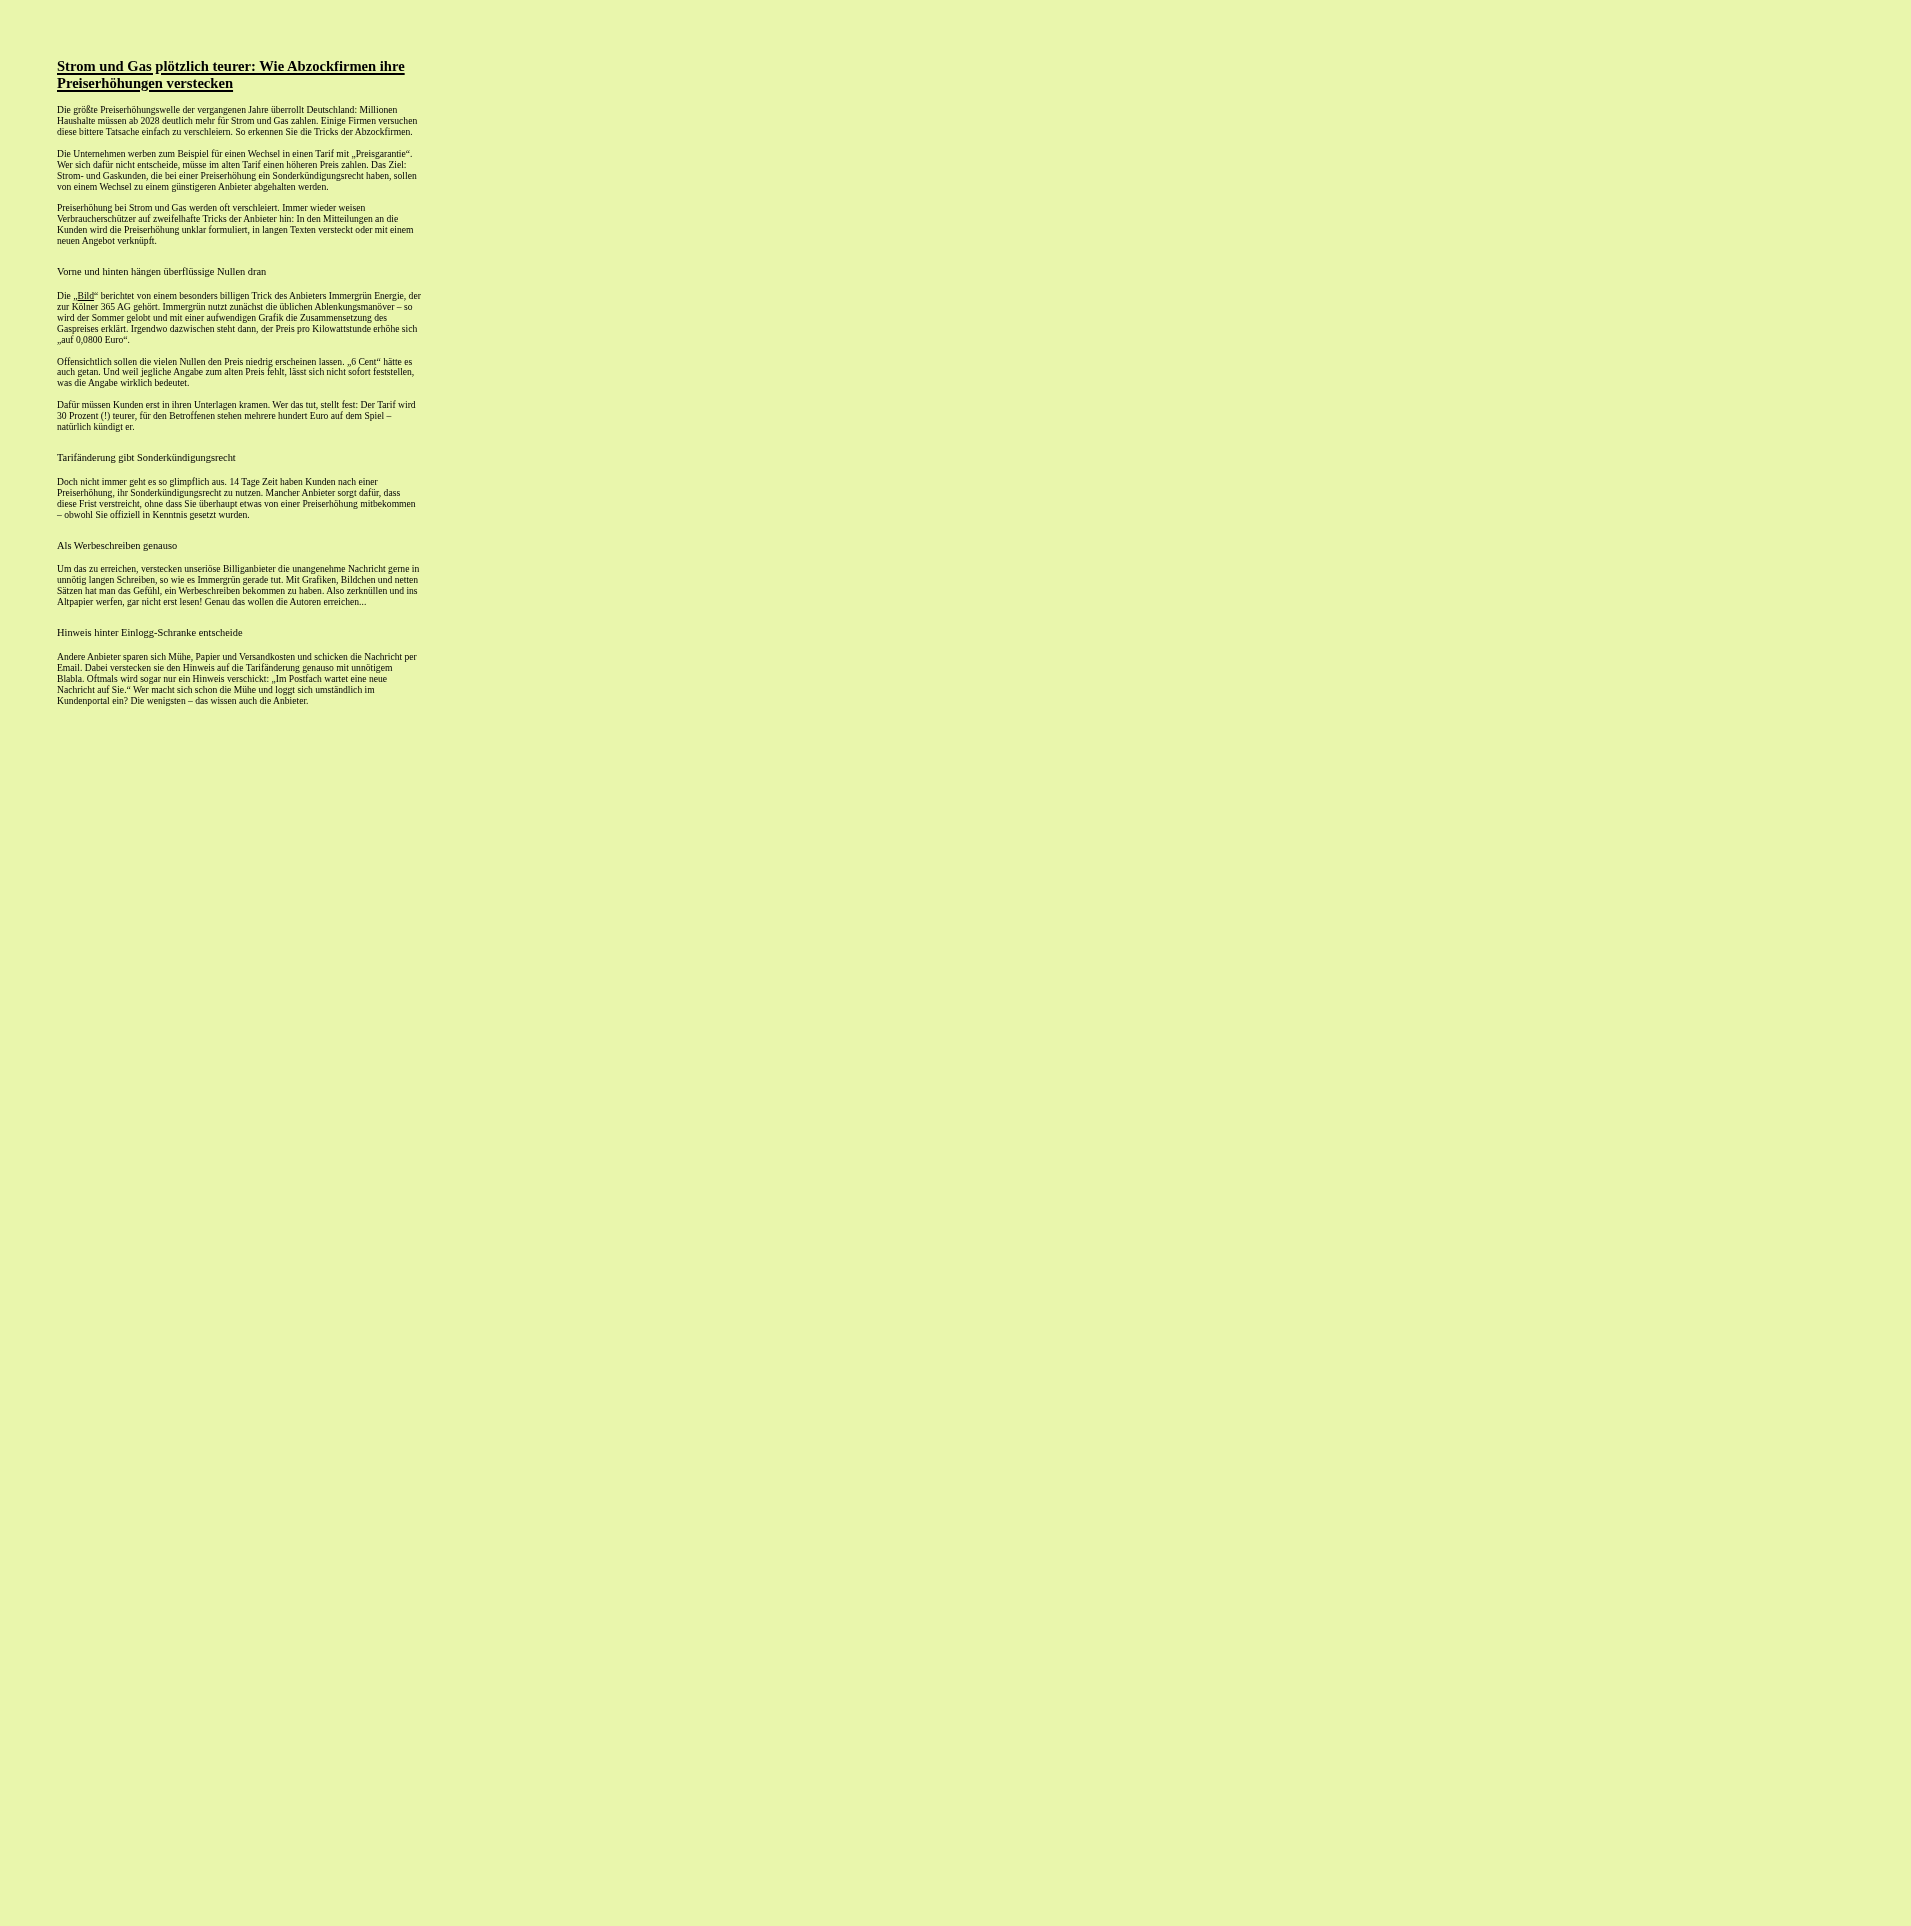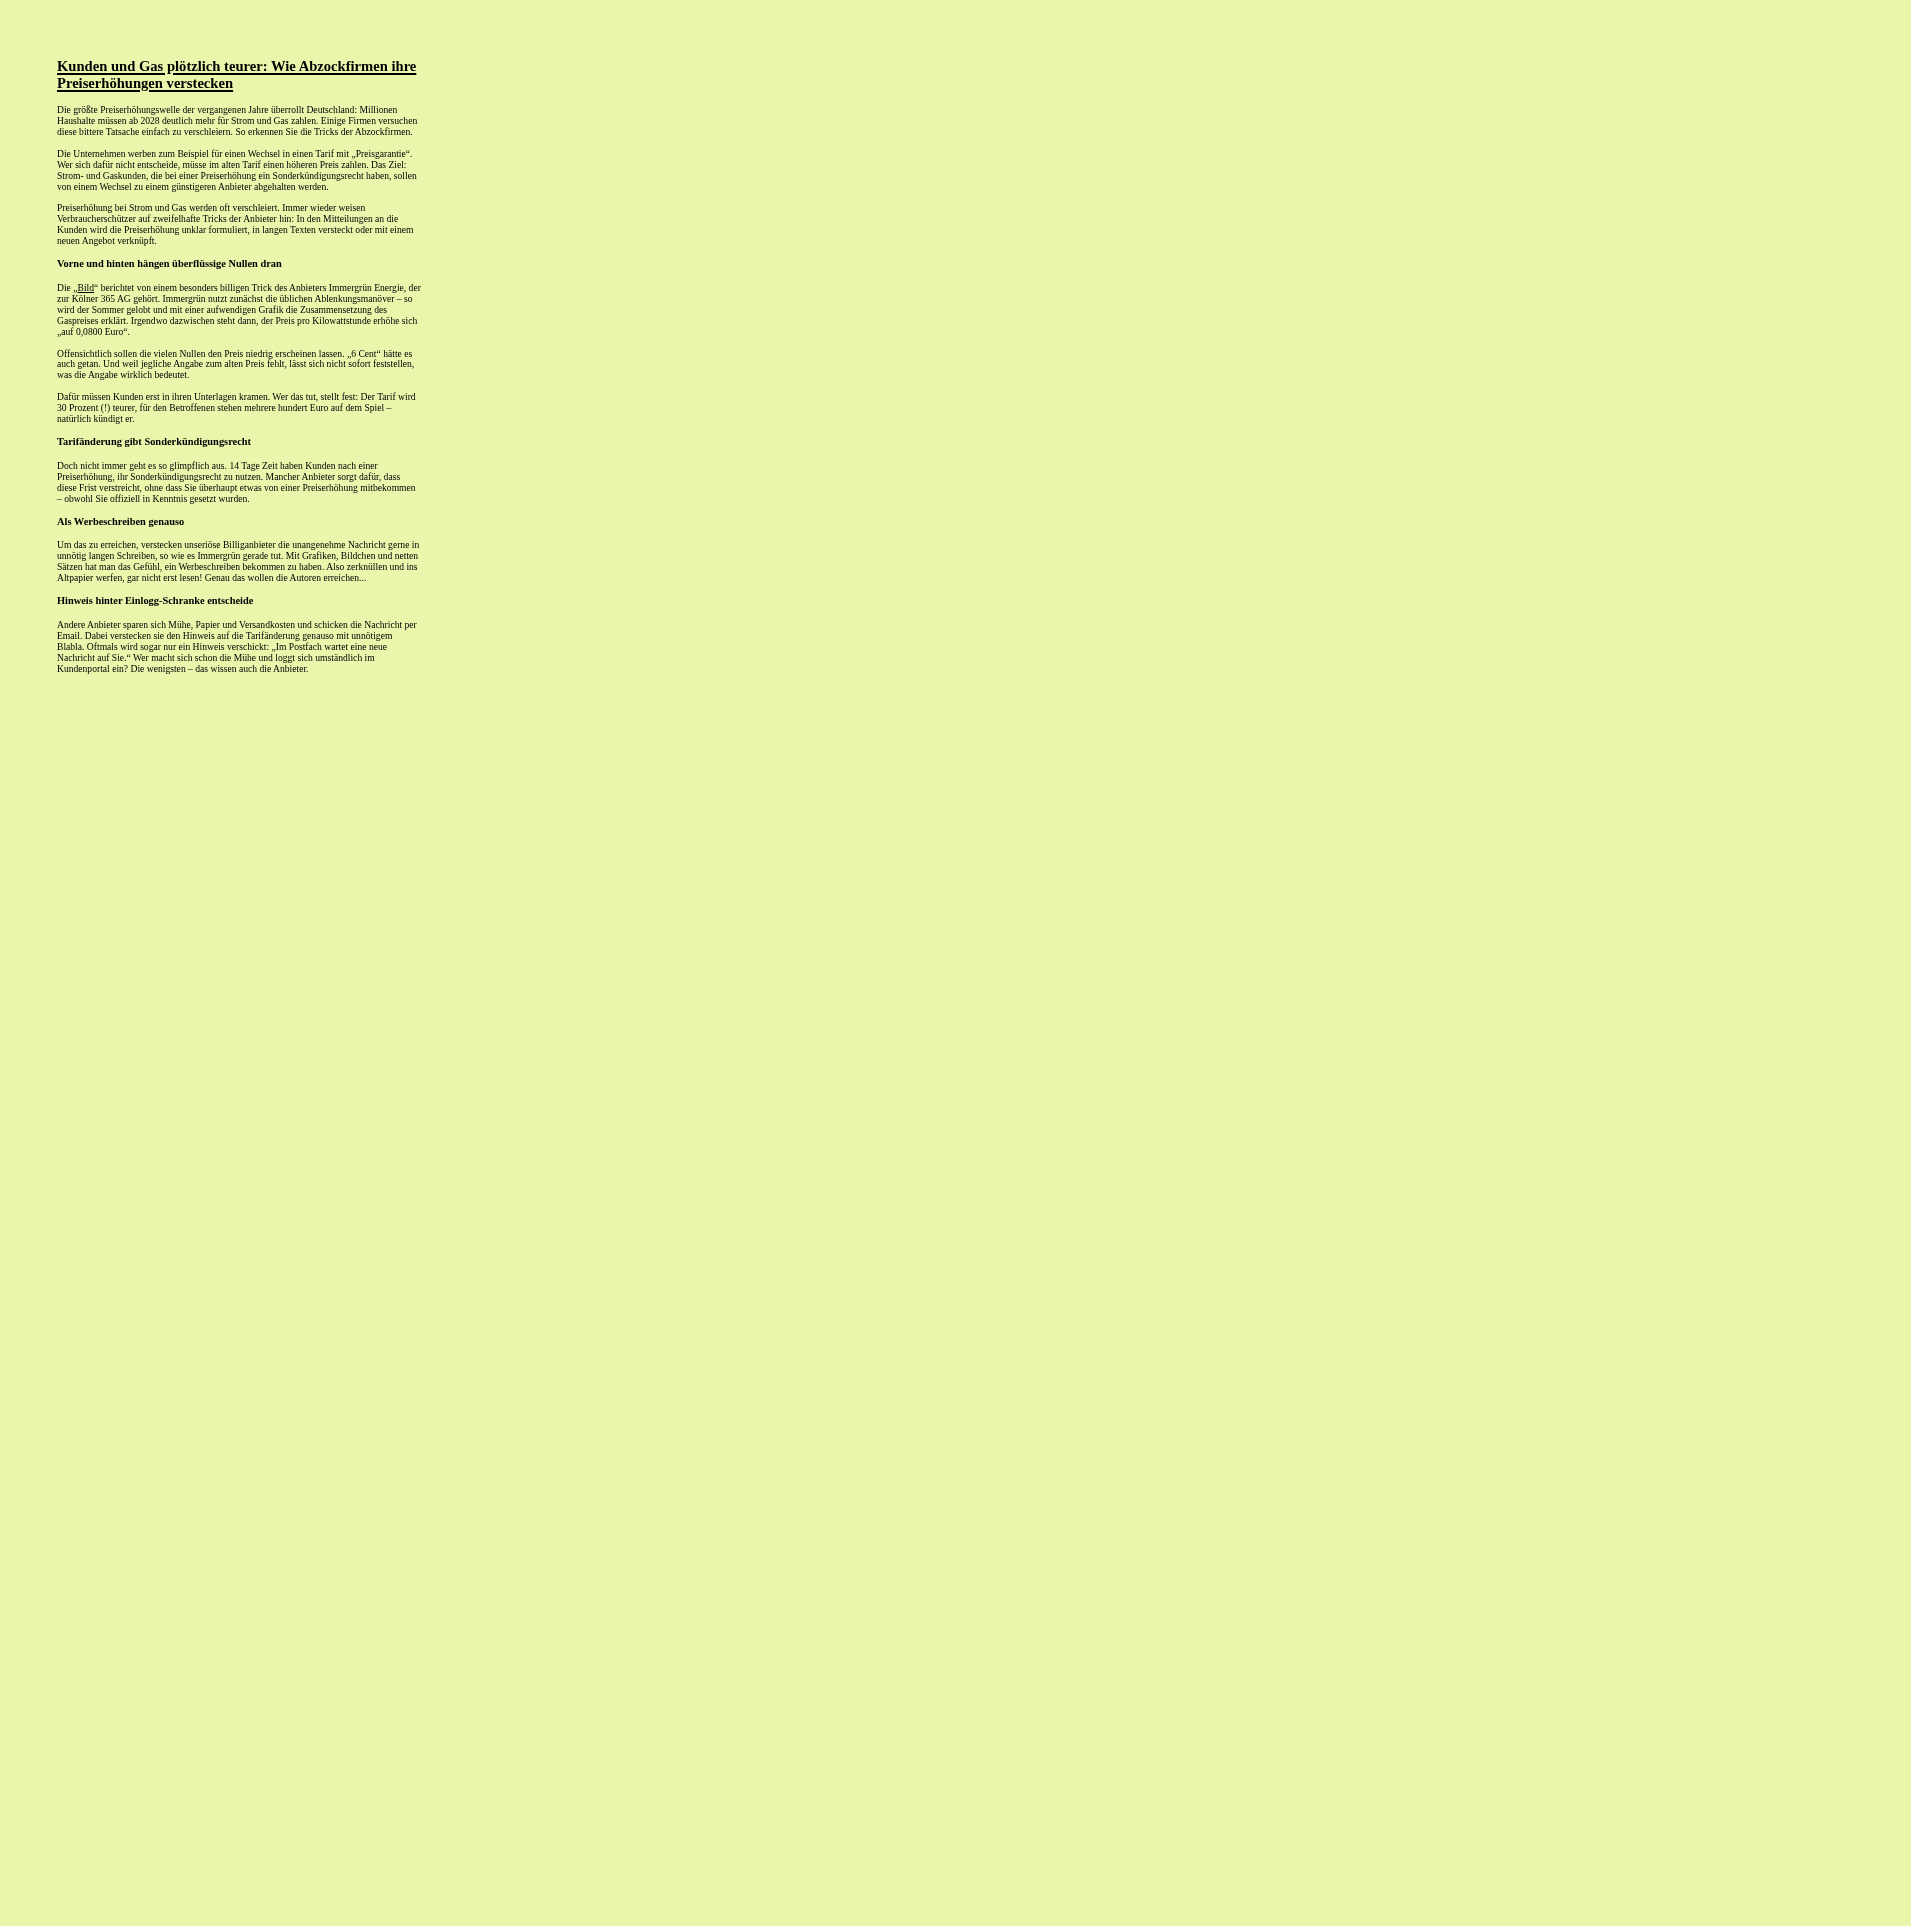--- a/index.html
+++ b/index.html
@@ -29,38 +29,38 @@
     text-underline-offset: 2.3px;
     max-width: 370px;
   }
   .doc-p {
     margin: 0 0 10.8px 0;
     max-width: 372px;
   }
   .doc-h2 {
     font-size: 10.4px;
     line-height: 1.15;
-    font-weight: bold;
-    margin: 11px 0 13px 0;
+    font-weight: normal;
+    margin: 19px 0 13px 0;
     max-width: 372px;
   }
   .doc-link {
     color: #000000;
     text-decoration: underline;
     text-decoration-thickness: 0.8px;
     cursor: pointer;
     margin-top: 7px;
   }
 </style>
 </head>
 <body style="background: rgb(233, 246, 172);">
 
 <main class="page" style="background: rgb(233, 246, 172); color: rgb(0, 0, 0);">
 
-  <h1 class="doc-title">Kunden und Gas plötzlich teurer: Wie Abzockfirmen ihre Preiserhöhungen verstecken</h1>
+  <h1 class="doc-title">Strom und Gas plötzlich teurer: Wie Abzockfirmen ihre Preiserhöhungen verstecken</h1>
 
   <p class="doc-p">Die größte Preiserhöhungswelle der vergangenen Jahre überrollt Deutschland: Millionen Haushalte müssen ab 2028 deutlich mehr für Strom und Gas zahlen. Einige Firmen versuchen diese bittere Tatsache einfach zu verschleiern. So erkennen Sie die Tricks der Abzockfirmen.</p>
 
   <p class="doc-p">Die Unternehmen werben zum Beispiel für einen Wechsel in einen Tarif mit „Preisgarantie“. Wer sich dafür nicht entscheide, müsse im alten Tarif einen höheren Preis zahlen. Das Ziel: Strom- und Gaskunden, die bei einer Preiserhöhung ein Sonderkündigungsrecht haben, sollen von einem Wechsel zu einem günstigeren Anbieter abgehalten werden.</p>
 
   <p class="doc-p">Preiserhöhung bei Strom und Gas werden oft verschleiert. Immer wieder weisen Verbraucherschützer auf zweifelhafte Tricks der Anbieter hin: In den Mitteilungen an die Kunden wird die Preiserhöhung unklar formuliert, in langen Texten versteckt oder mit einem neuen Angebot verknüpft.</p>
 
   <h2 class="doc-h2">Vorne und hinten hängen überflüssige Nullen dran</h2>
 
   <p class="doc-p"><span>Die „</span><a class="doc-link">Bild</a><span>“ berichtet von einem besonders billigen Trick des Anbieters Immergrün Energie, der zur Kölner 365 AG gehört. Immergrün nutzt zunächst die üblichen Ablenkungsmanöver – so wird der Sommer gelobt und mit einer aufwendigen Grafik die Zusammensetzung des Gaspreises erklärt. Irgendwo dazwischen steht dann, der Preis pro Kilowattstunde erhöhe sich „auf 0,0800 Euro“.</span></p>

